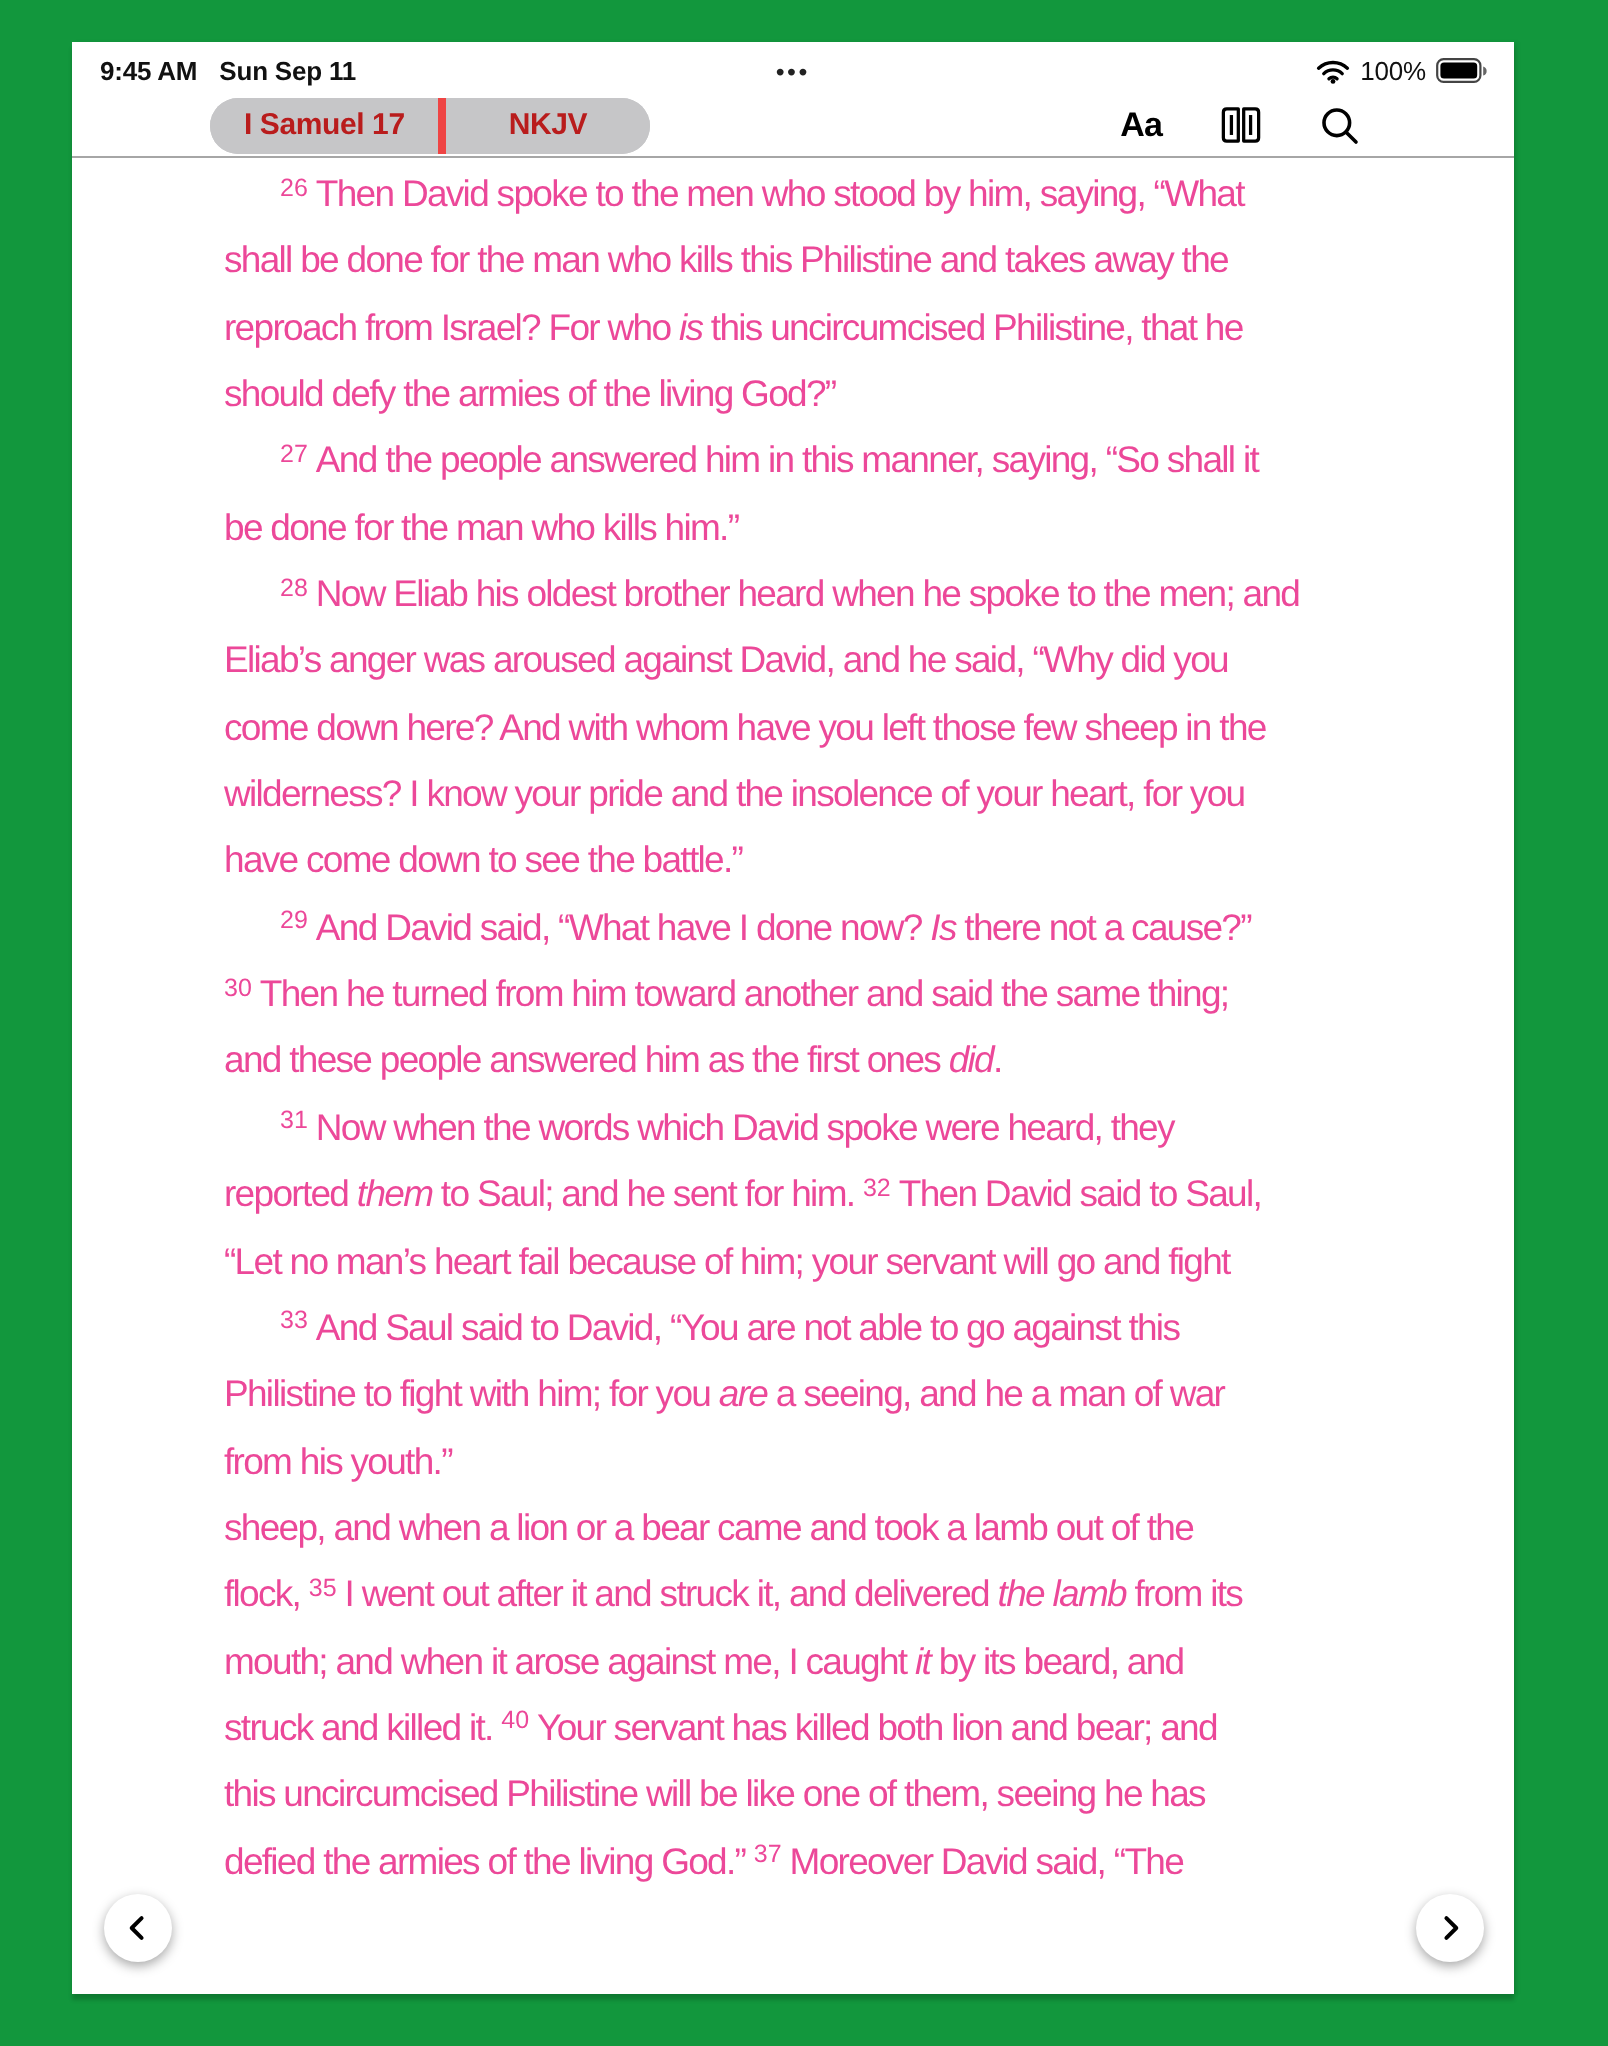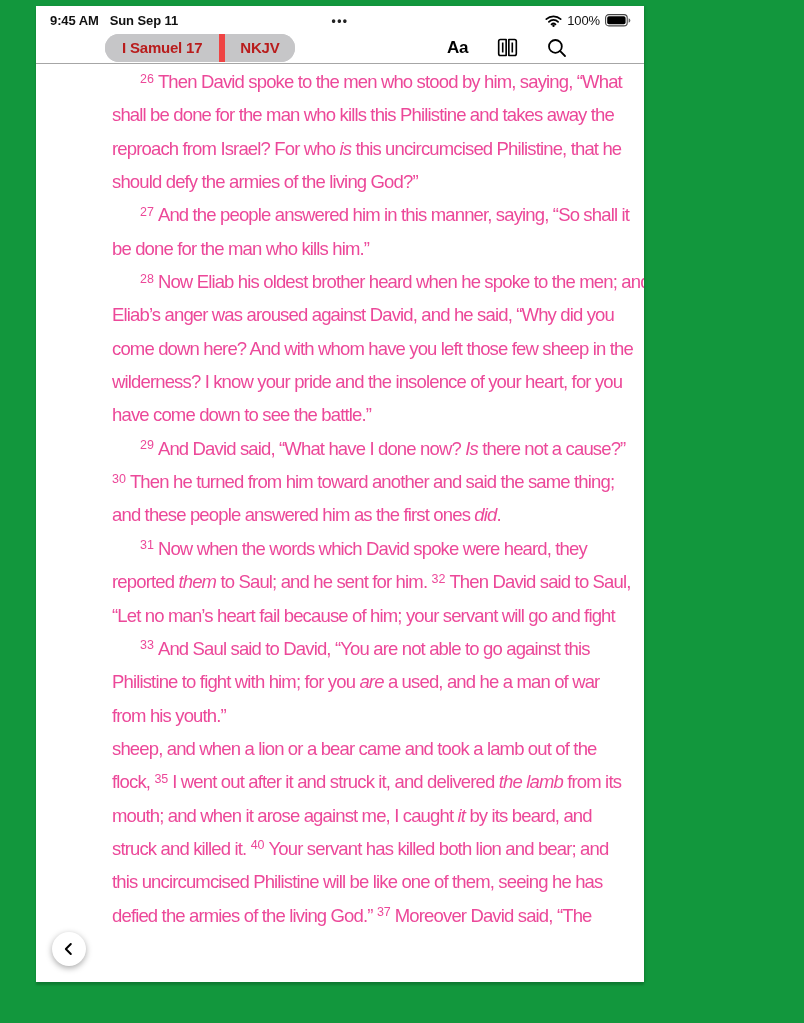--- a/index.html
+++ b/index.html
@@ -3,38 +3,38 @@
 <meta charset="utf-8">
 <style>
   :root{
     --green:#12973D; --panel:#FFFFFF; --pill:#C6C6C8; --divider:#A6A6A6; --ink:#111111;
   }
   *{margin:0;padding:0;box-sizing:border-box;}
   html,body{width:804px;height:1023px;overflow:hidden;}
   body{background:var(--green);font-family:"Liberation Sans",sans-serif;color:var(--ink);position:relative;}
 
   .panel{
-    position:absolute;left:36px;top:6px;width:608px;height:976px;
+    position:absolute;left:36px;top:21px;width:721px;height:976px;
     background:var(--panel);overflow:hidden;box-shadow:0 3px 2px rgba(0,0,0,.18),2px 0 2px rgba(0,0,0,.06);
   }
 
   
   .status-row{height:23px;padding:6px 13px 0 14px;display:flex;align-items:center;font-size:13px;font-weight:600;letter-spacing:-.1px;}
   .status-left{display:flex;gap:11px;align-items:center;}
   .status-center{position:absolute;left:0;right:0;text-align:center;font-size:12px;font-weight:700;letter-spacing:1.5px;color:#222;pointer-events:none;}
   .status-center span{pointer-events:auto;}
   .status-right{margin-left:auto;display:flex;align-items:center;gap:5px;font-weight:400;}
   .status-right .pct{font-size:13px;}
 
   
   .nav-row{height:31px;margin-top:3px;display:flex;align-items:center;padding-right:77px;}
   .pill{margin-left:69px;height:28px;border-radius:15px;overflow:hidden;display:flex;background:var(--pill);}
   .pill .seg{display:flex;align-items:center;font-size:15px;font-weight:700;letter-spacing:-.2px;color:#b91c1c;background:var(--pill);border:none;font-family:inherit;cursor:pointer;}
   .pill .seg.ref{padding:0 17px;}
-  .pill .seg.ver{padding:0 15px;border-left:6px solid #ef4444;}
+  .pill .seg.ver{padding:0 31px;border-left:4px solid #ef4444;}
   .nav-icons{margin-left:auto;display:flex;align-items:center;gap:28px;}
   .icon-btn{border:none;background:none;cursor:pointer;display:flex;align-items:center;justify-content:center;padding:0;font-family:inherit;}
   .aa-btn{font-size:17px;font-weight:600;letter-spacing:-.4px;color:#000;}
   .header{border-bottom:1px solid var(--divider);}
 
   
   .text-col{margin:1px 77px 0 76px;}
   .line{white-space:pre;line-height:33.35px;height:33.35px;font-size:18.5px;letter-spacing:-.85px;color:#ec4899;}
   .line.first{padding-left:28px;}
   .vnum{font-size:12.5px;position:relative;top:-5.5px;margin-right:4px;letter-spacing:0;}
@@ -122,21 +122,21 @@
       <div class="line"><span>come down here? And with whom have you left those few sheep in the</span></div>
       <div class="line"><span>wilderness? I know your pride and the insolence of your heart, for you</span></div>
       <div class="line"><span>have come down to see the battle.”</span></div>
       <div class="line first"><span class="vnum">29</span><span>And David said, “What have I done now? </span><span class="em">Is</span><span> there not a cause?”</span></div>
       <div class="line"><span class="vnum">30</span><span>Then he turned from him toward another and said the same thing;</span></div>
       <div class="line"><span>and these people answered him as the first ones </span><span class="em">did</span><span>.</span></div>
       <div class="line first"><span class="vnum">31</span><span>Now when the words which David spoke were heard, they</span></div>
       <div class="line"><span>reported </span><span class="em">them</span><span> to Saul; and he sent for him. </span><span class="vnum">32</span><span>Then David said to Saul,</span></div>
       <div class="line"><span>“Let no man’s heart fail because of him; your servant will go and fight</span></div>
       <div class="line first"><span class="vnum">33</span><span>And Saul said to David, “You are not able to go against this</span></div>
-      <div class="line"><span>Philistine to fight with him; for you </span><span class="em">are</span><span> a used, and he a man of war</span></div>
+      <div class="line"><span>Philistine to fight with him; for you </span><span class="em">are</span><span> a seeing, and he a man of war</span></div>
       <div class="line"><span>from his youth.”</span></div>
       <div class="line"><span>sheep, and when a lion or a bear came and took a lamb out of the</span></div>
       <div class="line"><span>flock, </span><span class="vnum">35</span><span>I went out after it and struck it, and delivered </span><span class="em">the lamb</span><span> from its</span></div>
       <div class="line"><span>mouth; and when it arose against me, I caught </span><span class="em">it</span><span> by its beard, and</span></div>
       <div class="line"><span>struck and killed it. </span><span class="vnum">40</span><span>Your servant has killed both lion and bear; and</span></div>
       <div class="line"><span>this uncircumcised Philistine will be like one of them, seeing he has</span></div>
       <div class="line"><span>defied the armies of the living God.” </span><span class="vnum">37</span><span>Moreover David said, “The</span></div>
     </div>
 
   <button class="page-btn prev">

